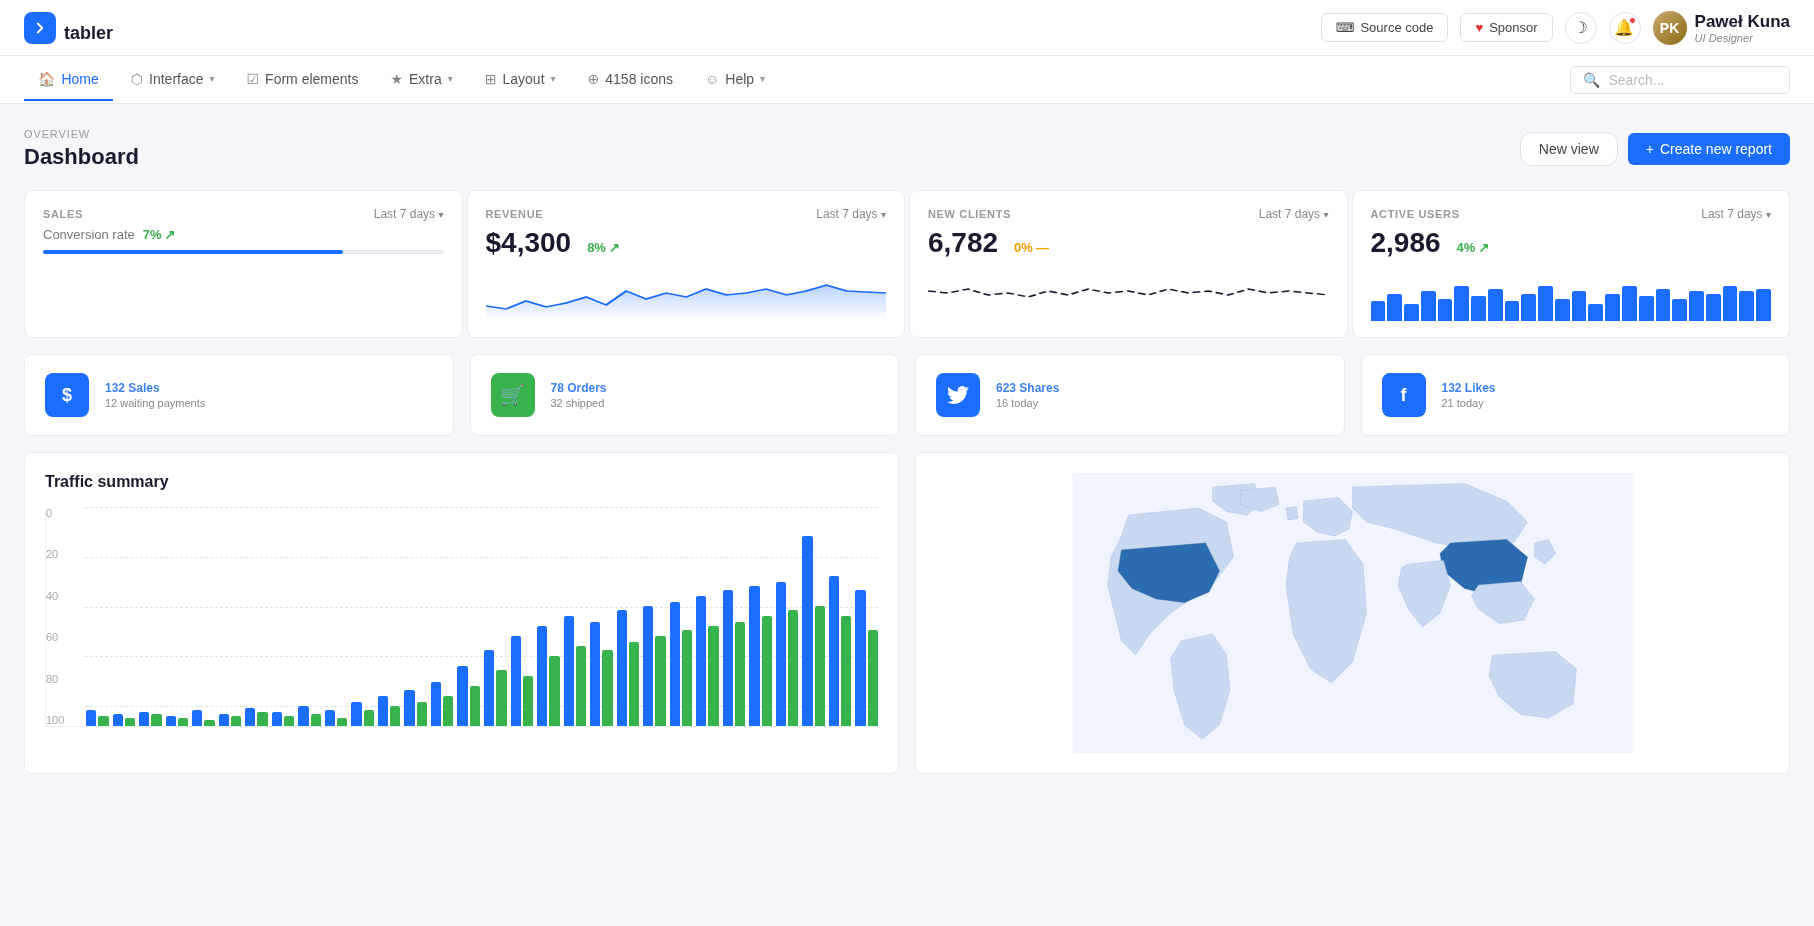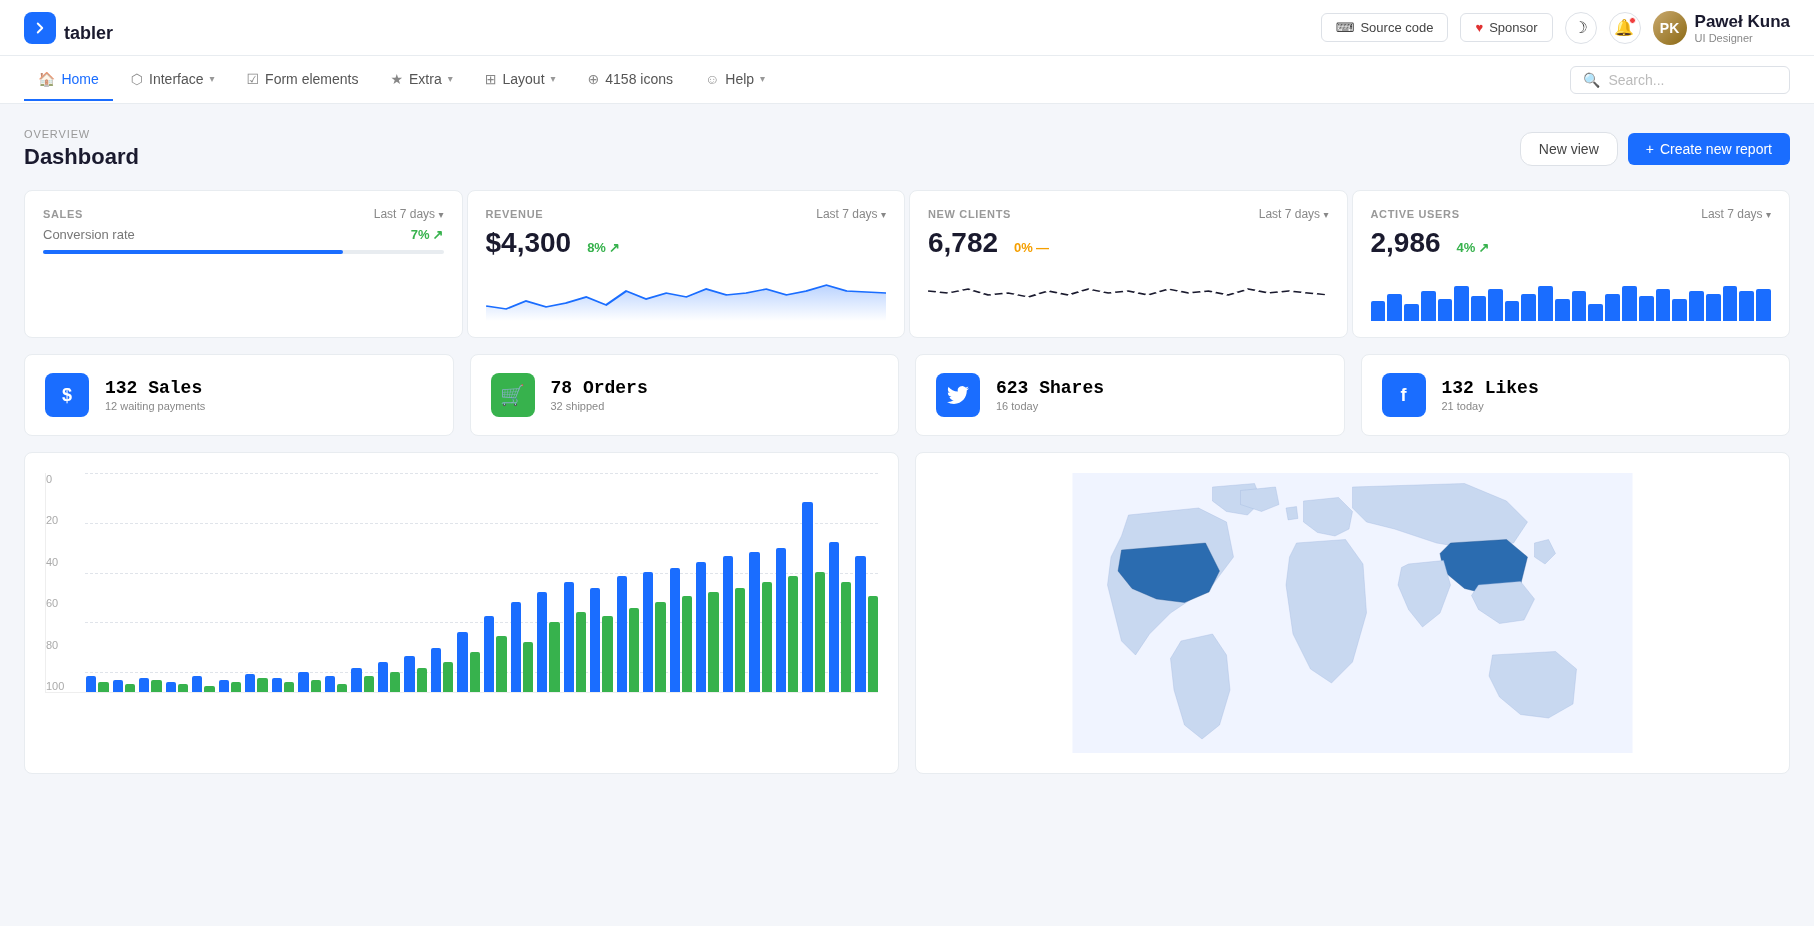--- a/index.html
+++ b/index.html
@@ -91,21 +91,21 @@
       background: linear-gradient(135deg, #c9a96e, #8b6914);
       overflow: hidden;
       display: flex;
       align-items: center;
       justify-content: center;
       color: white;
       font-size: 14px;
       font-weight: 600;
     }
     .user-name { font-size: 17px; font-weight: 600; color: #1a1a2e; }
-    .user-role { font-size: 11px; color: #888; }
+    .user-role { font-size: 11px; color: #888; font-style: italic; }
 
     
     .nav {
       background: #fff;
       border-bottom: 1px solid #e8ecf0;
       display: flex;
       align-items: center;
       padding: 0 24px;
       height: 48px;
     }
@@ -302,25 +302,24 @@
       height: 44px;
       border-radius: 8px;
       display: flex;
       align-items: center;
       justify-content: center;
       font-size: 20px;
       flex-shrink: 0;
     }
     .metric-info {}
     .metric-main {
-      font-size: 18px;
+      font-size: 12px;
       font-weight: 700;
-      color: #000000;
+      color: #3b82f6;
       margin-bottom: 2px;
-      font-family: Liberation Mono, monospace;
     }
     .metric-sub {
       font-size: 11px;
       color: #888;
     }
 
     
     .bottom-grid {
       display: grid;
       grid-template-columns: 1fr 1fr;
@@ -521,21 +520,21 @@
   <div class="stats-grid">
 
     <div class="stat-card">
       <div class="stat-header">
         <span class="stat-label">SALES</span>
         <span class="stat-period">
           <span>Last 7 days</span>
           <span style="font-size:10px;">▾</span>
         </span>
       </div>
-      <div style="display:flex;align-items:center;justify-content:space-between;">
+      <div style="display:flex;align-items:center;">
         <span class="stat-sub">Conversion rate</span>
         <span class="stat-badge badge-green">
           <span>7%</span>
           <span>↗</span>
         </span>
       </div>
       <div class="progress-bar-container">
         <div class="progress-bar-fill" style="width:75%"></div>
       </div>
     </div>
@@ -672,20 +671,21 @@
         <div class="metric-main">132 Likes</div>
         <div class="metric-sub">21 today</div>
       </div>
     </div>
 
   </div>
 
   <div class="bottom-grid">
 
     <div class="chart-card">
+      <div class="chart-title">Traffic summary</div>
       <div class="traffic-chart">
         <div style="position:relative;">
           <div class="chart-grid-lines">
             <div class="chart-grid-line"></div>
             <div class="chart-grid-line"></div>
             <div class="chart-grid-line"></div>
             <div class="chart-grid-line"></div>
             <div class="chart-grid-line"></div>
           </div>
           <div class="chart-area" id="traffic-bars" style="height:220px;">

